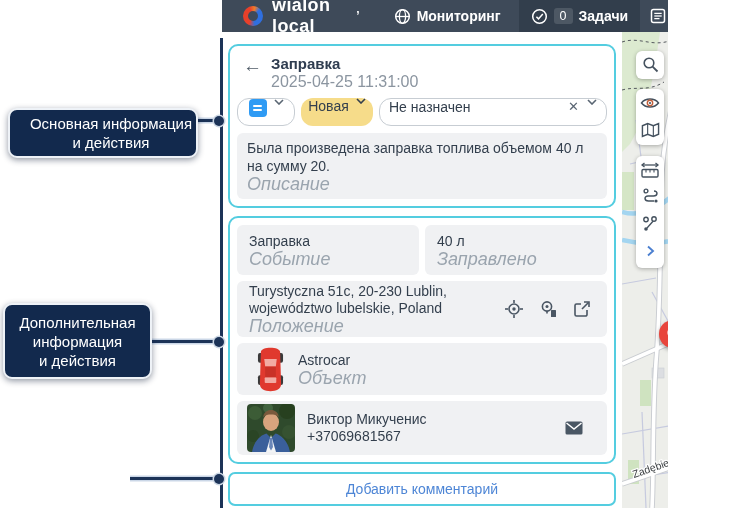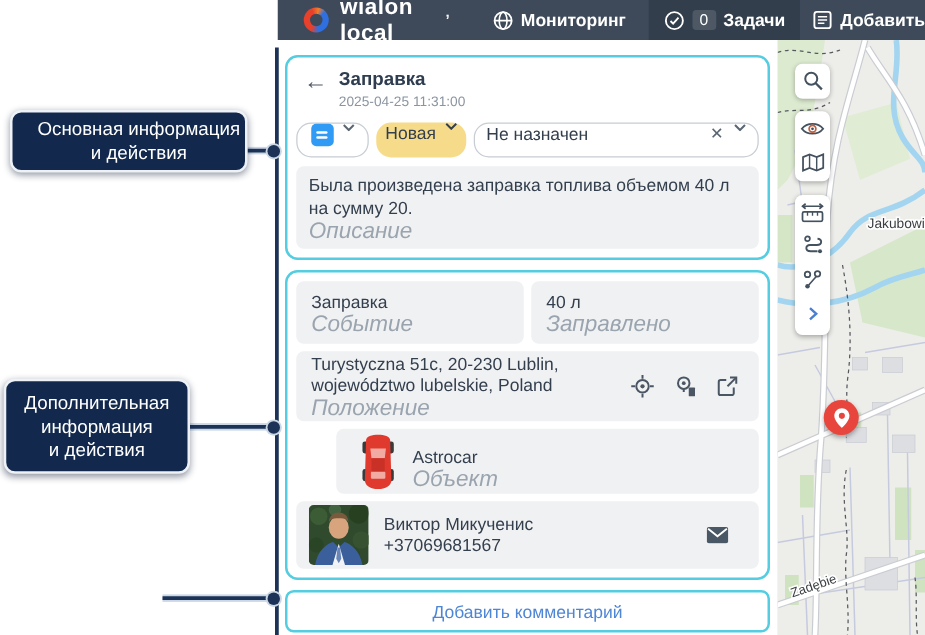--- a/index.html
+++ b/index.html
@@ -1,17 +1,17 @@
 <!DOCTYPE html>
 <html><head>
 <meta charset="utf-8">
 <style>
 *{margin:0;padding:0;box-sizing:border-box;}
 body{width:740px;height:508px;font-family:"Liberation Sans","DejaVu Sans",sans-serif;background:#fff;}
-.stage{position:relative;width:740px;height:508px;overflow:hidden;background:#fef9c3;}
+.stage{position:relative;width:668px;height:508px;overflow:hidden;background:#4d7c0f;}
 
 
 .left-pane{position:absolute;left:0;top:0;width:222px;height:508px;background:#fff;z-index:20;}
 .bracket-line{position:absolute;left:220px;top:38px;width:3px;height:470px;background:#1c3357;z-index:21;}
 .ann-box{position:absolute;background:#12294d;color:#fff;border:2px solid #eef2f7;border-radius:9px;
   box-shadow:0 2px 6px rgba(10,25,50,.45);display:flex;align-items:center;justify-content:center;
   text-align:center;font-size:15px;line-height:19px;white-space:pre-line;z-index:22;}
 .connector{position:absolute;height:3px;background:#1c3357;z-index:21;
   box-shadow:0 -1.5px 0 rgba(190,205,225,.8),0 1.5px 0 rgba(190,205,225,.8);}
 .connector:after{content:"";position:absolute;right:-3px;top:-3.5px;width:10px;height:10px;border-radius:50%;
@@ -33,21 +33,21 @@
 .badge{background:#4d5864;border-radius:3px;padding:1px 6px;font-size:12.5px;font-weight:400;}
 .nav-messages{padding-right:0;}
 
 
 .panel{position:absolute;left:222px;top:32px;width:400px;height:476px;background:#fff;padding:12px 6px 0 6px;}
 .tbox{border:2px solid #54cde0;border-radius:10px;background:#fff;padding:7px;}
 .sec2{margin-top:8px;display:flex;flex-direction:column;gap:6px;}
 .t-head{display:flex;align-items:flex-start;}
 .back-arrow{width:26px;font-size:19px;font-weight:600;color:#4e5a66;margin:4px 2px 0 6px;cursor:pointer;line-height:18px;}
 .t-title{font-size:15px;font-weight:700;color:#2f3d50;line-height:18px;margin-top:2px;}
-.t-date{font-size:11px;color:#8b95a0;line-height:18px;}
+.t-date{font-size:16px;color:#8b95a0;line-height:18px;}
 .ctrl-row{display:flex;gap:6px;margin-top:7px;}
 .ctrl{height:28px;border:1px solid #c7cdd3;border-radius:12px;background:#fff;display:flex;align-items:flex-start;cursor:pointer;}
 .ctrl-priority{width:58px;justify-content:center;gap:7px;}
 .prio-ic{width:18px;height:18px;border-radius:4px;background:#2f9bf4;display:flex;flex-direction:column;
   align-items:center;justify-content:center;gap:2.5px;}
 .prio-ic i{display:block;width:9px;height:2.2px;background:#fff;border-radius:1px;}
 .ctrl-status{width:72px;border:none;background:#f6dc8a;justify-content:center;gap:7px;font-size:14px;color:#333f4d;}
 .ctrl-assignee{flex:1;padding:0 9px;font-size:14px;color:#333f4d;gap:8px;}
 .ctrl-assignee .sp{flex:1;}
 .xicon{font-size:13px;color:#5a6673;}
@@ -56,21 +56,21 @@
 .desc-text{font-size:14px;color:#333f4d;line-height:18px;}
 .f-label{font-size:18px;color:#9aa4ae;line-height:17px;margin-top:1px;font-style:italic;}
 .two-col{display:flex;gap:6px;}
 .two-col .card{flex:1;height:50px;padding:7px 12px;}
 .f-value{font-size:14px;color:#333f4d;line-height:18px;}
 .addr-card{height:56px;padding:5px 12px;display:flex;align-items:center;}
 .addr-text{width:232px;}
 .addr-text .f-value{line-height:17px;}
 .addr-icons{flex:1;display:flex;justify-content:flex-end;align-items:center;gap:15px;padding-right:4px;}
 .addr-icons svg{cursor:pointer;}
-.unit-card{height:52px;padding:3px 12px;display:flex;align-items:flex-end;gap:14px;margin-left:32px;}
+.unit-card{height:52px;padding:3px 12px;display:flex;align-items:center;gap:14px;}
 .unit-car{margin-left:8px;flex:none;}
 .drv-card{height:54px;padding:13px 10px;display:flex;align-items:center;gap:12px;}
 .avatar{width:48px;height:48px;border-radius:4px;overflow:hidden;flex:none;}
 .drv-text{flex:1;}
 .drv-line{font-size:14px;color:#333f4d;line-height:17px;}
 .mail-btn{margin-right:14px;cursor:pointer;}
 .comment-box{margin-top:8px;height:34px;border:2px solid #54cde0;border-radius:7px;background:#fff;
   display:flex;align-items:center;justify-content:center;font-size:14px;color:#4e86d6;cursor:pointer;text-align:right;}
 
 
@@ -378,21 +378,21 @@
     <div class="marker">
       <svg width="15" height="17" viewBox="0 0 24 28">
         <path d="M12,1 C6.5,1 2,5.5 2,11 C2,18.5 12,27 12,27 C12,27 22,18.5 22,11 C22,5.5 17.5,1 12,1 Z M12,15 A4,4 0 1 1 12,7 A4,4 0 1 1 12,15 Z" fill="#fff" fill-rule="evenodd"></path>
       </svg>
     </div>
   </div>
 
   <div class="left-pane"></div>
   <div class="bracket-line"></div>
 
-  <div class="ann-box" style="left:8px;top:88px;width:190px;height:50px;padding-left:16px;">Основная информация
+  <div class="ann-box" style="left:8px;top:108px;width:190px;height:50px;padding-left:16px;">Основная информация
 и действия</div>
   <div class="connector" style="left:198px;top:119px;width:23px;"></div>
 
   <div class="ann-box" style="left:3px;top:303px;width:149px;height:76px;">Дополнительная
 информация
 и действия</div>
   <div class="connector" style="left:152px;top:340px;width:69px;"></div>
 
   <div class="connector" style="left:130px;top:477px;width:91px;"></div>
 

